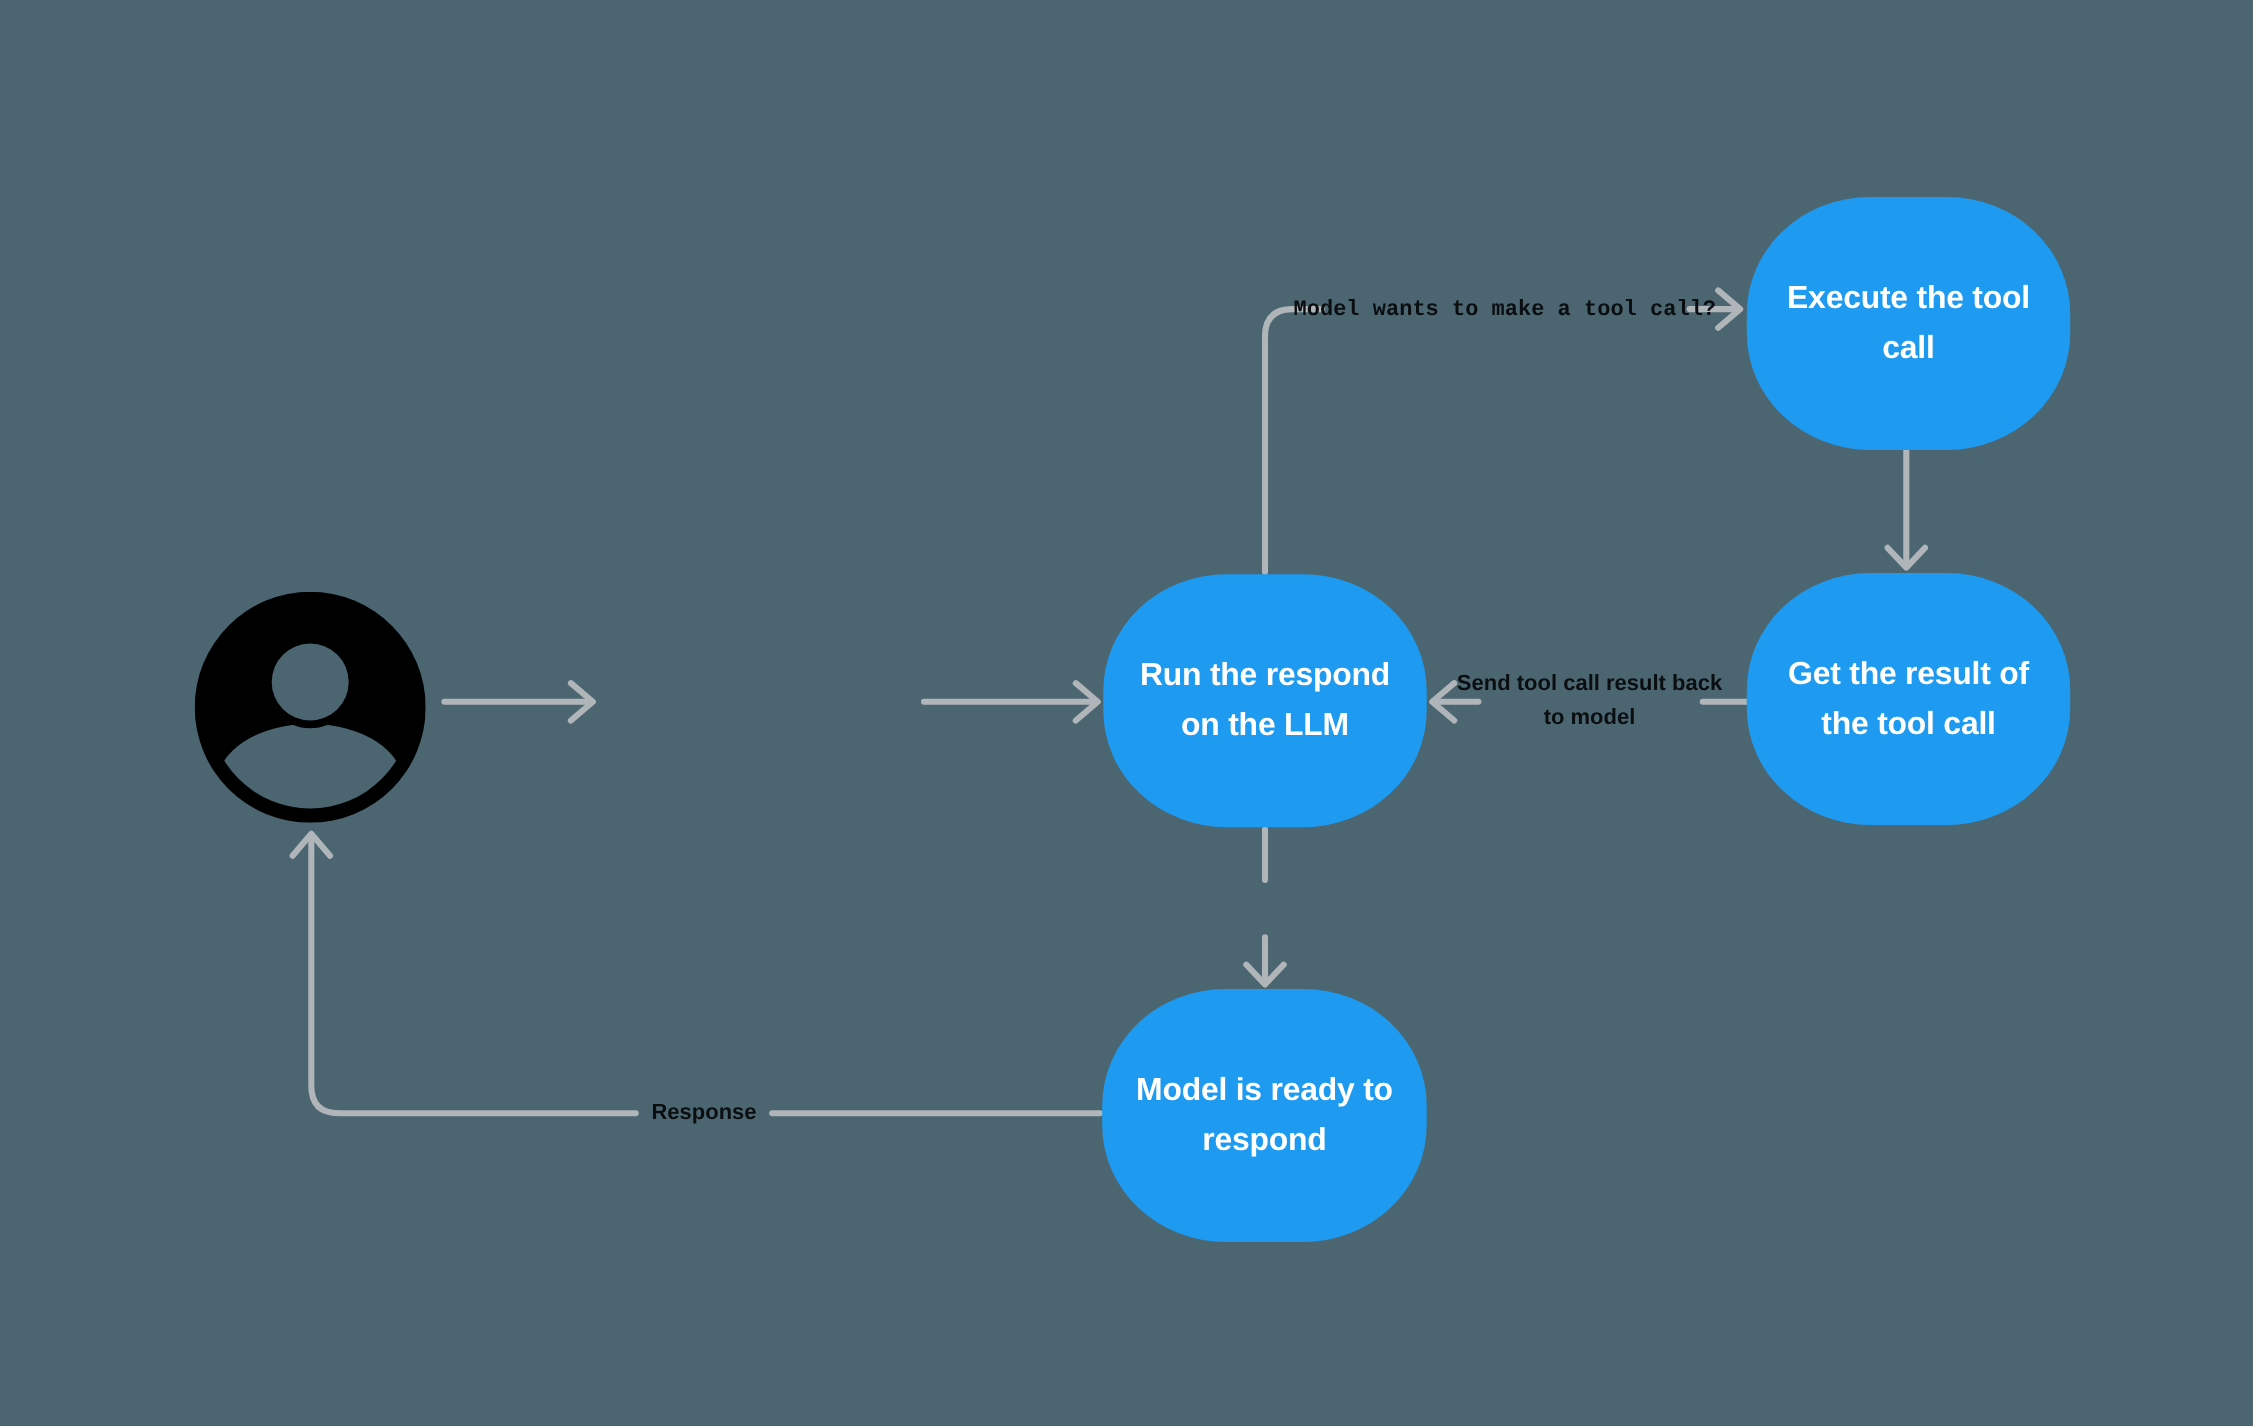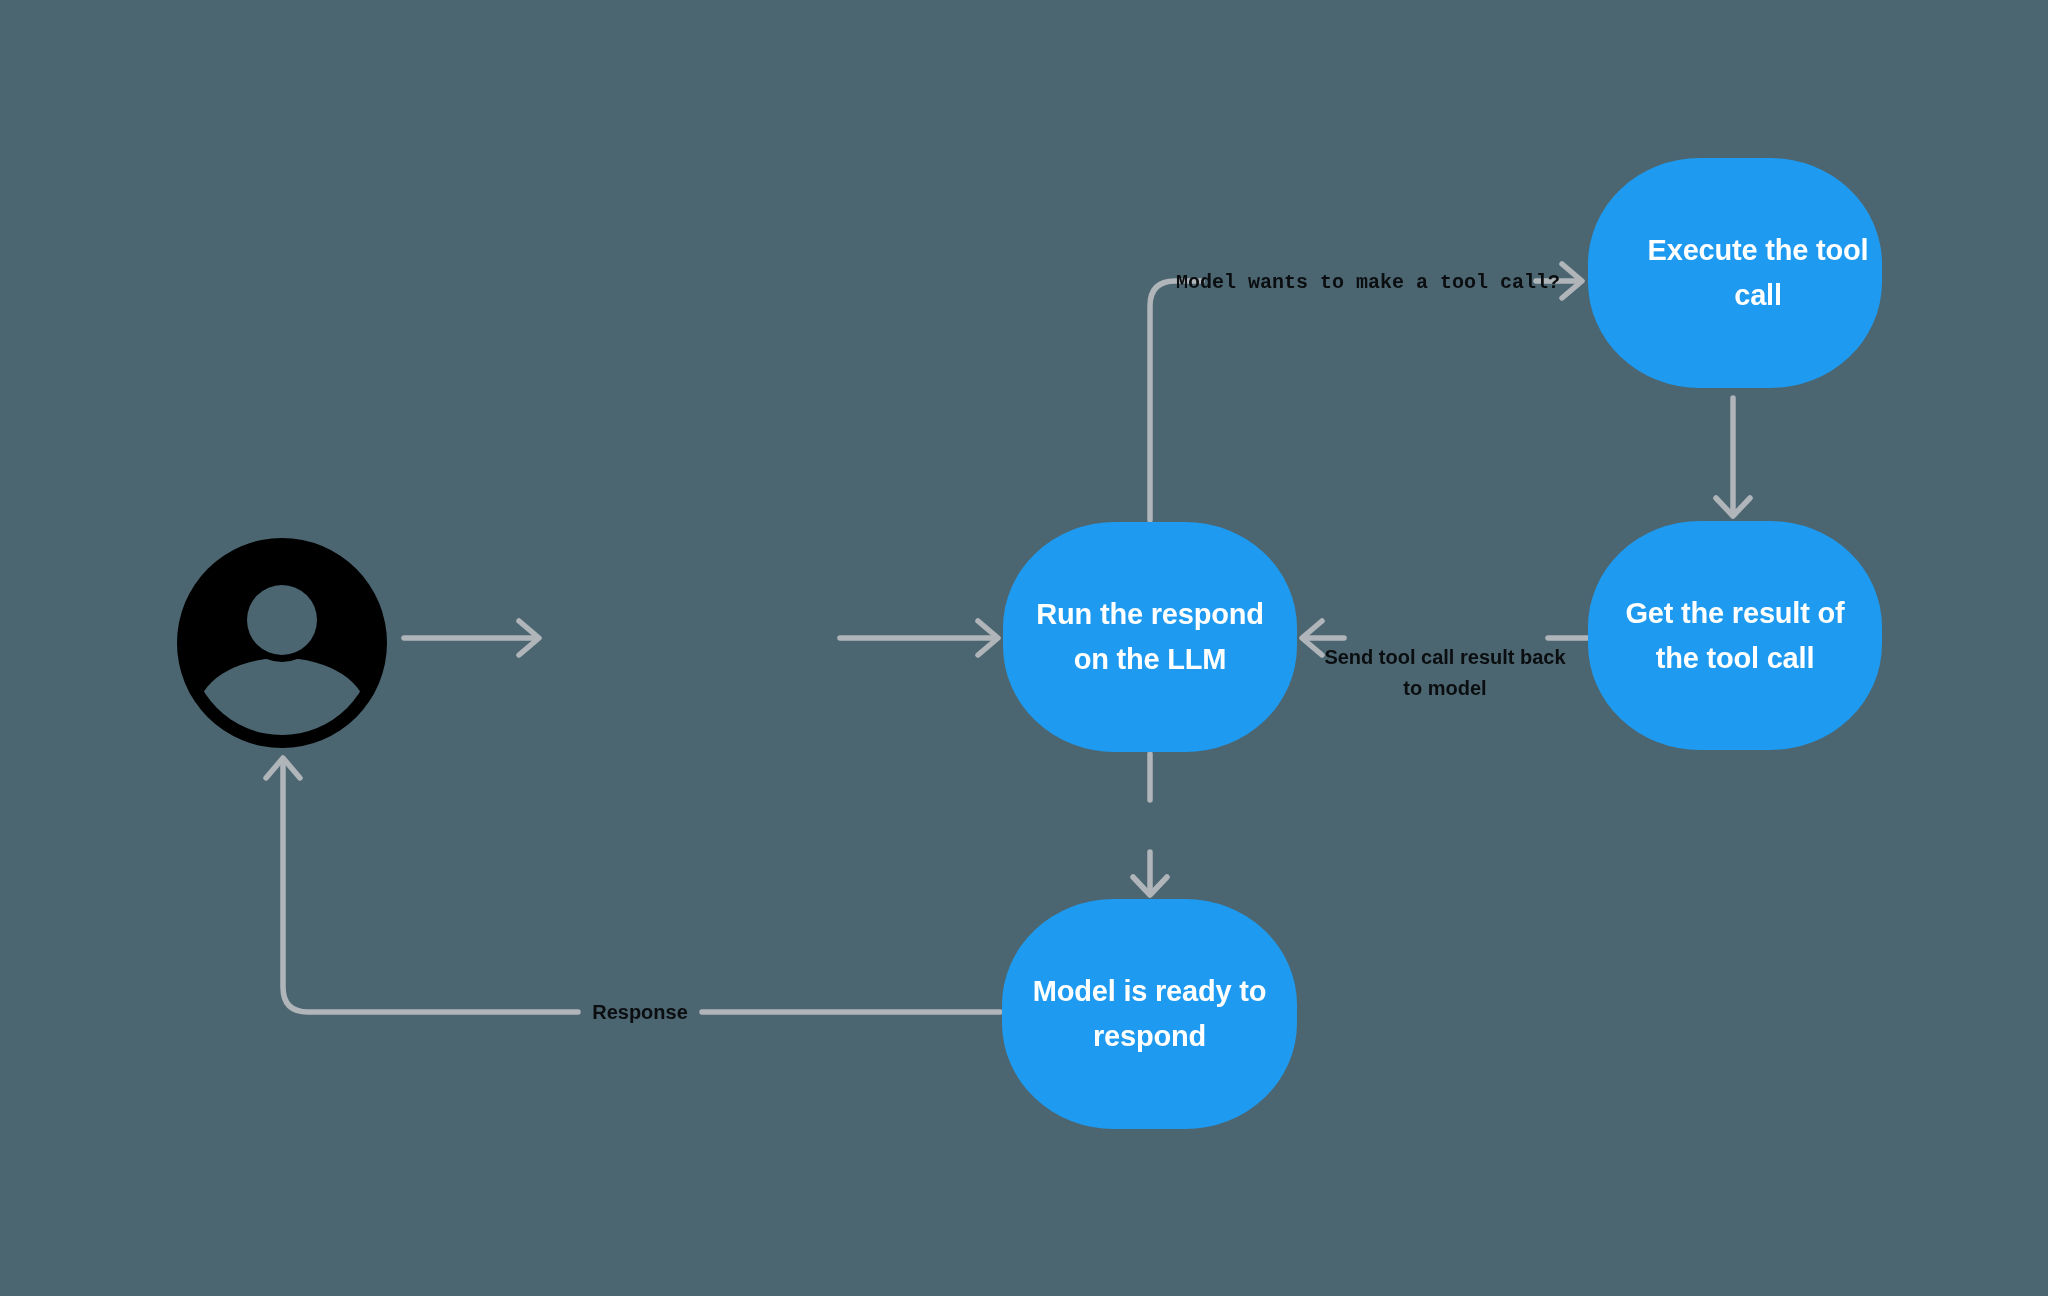--- a/index.html
+++ b/index.html
@@ -47,38 +47,38 @@
     line-height:45px;
     max-width:248px;
   }
   .node-prompt .node-label{
     font-size:22px;
     line-height:31px;
     max-width:246px;
   }
   .node-prompt{left:545px;top:522px;width:292px;height:230px;}
   .node-run{left:1003px;top:522px;width:294px;height:230px;}
-  .node-execute{left:1588px;top:158px;width:294px;height:230px;justify-content:flex-end;}
+  .node-execute{left:1588px;top:179px;width:294px;height:230px;}
   .node-result{left:1588px;top:521px;width:294px;height:229px;}
   .node-respond{left:1002px;top:899px;width:295px;height:230px;}
   .user-icon-wrap{
     position:absolute;left:177px;top:538px;width:210px;height:210px;
   }
   .edge-label{
     position:absolute;
     transform:translate(-50%,-50%);
     color:var(--label-text);
     font-weight:700;
     font-size:20px;
     line-height:31px;
     text-align:center;
     white-space:nowrap;
   }
   .edge-label-wants{left:1368px;top:282px;font-family:Liberation Mono, monospace;}
-  .edge-label-send{left:1445px;top:637px;white-space:normal;width:252px;margin-top:36px;}
+  .edge-label-send{left:1445px;top:637px;white-space:normal;width:252px;}
   .edge-label-doesnt{left:1150px;top:828px;}
   .edge-label-response{left:640px;top:1012px;}
 </style>
 </head>
 <body>
 
 <div class="stage">
 
   <svg class="connectors" viewBox="0 0 2048 1296" xmlns="http://www.w3.org/2000/svg">
 

